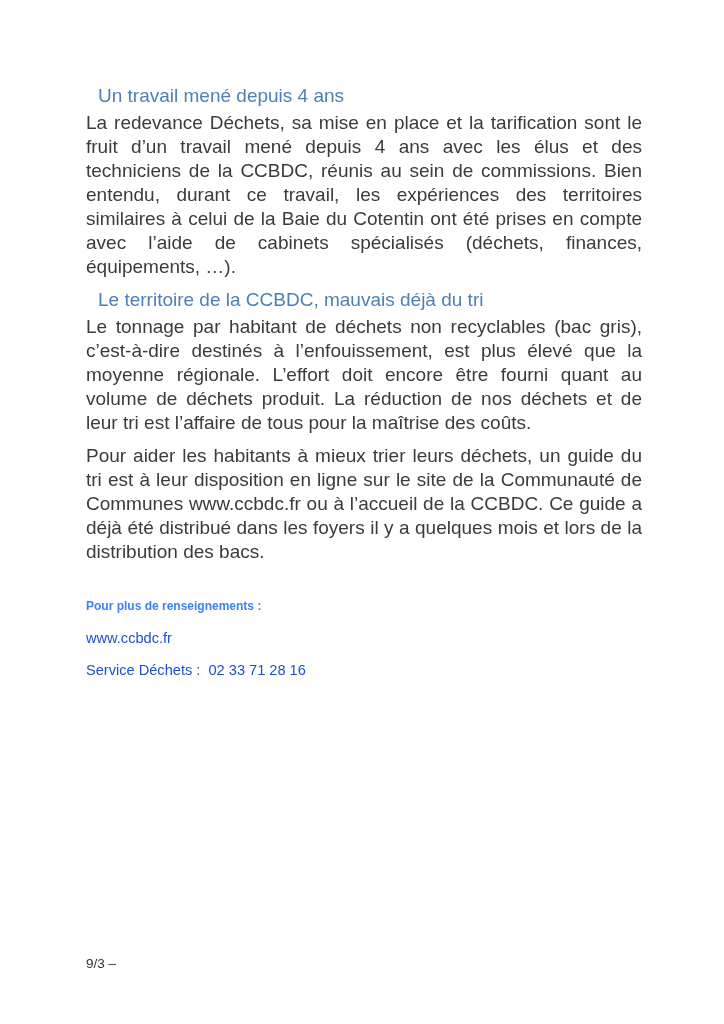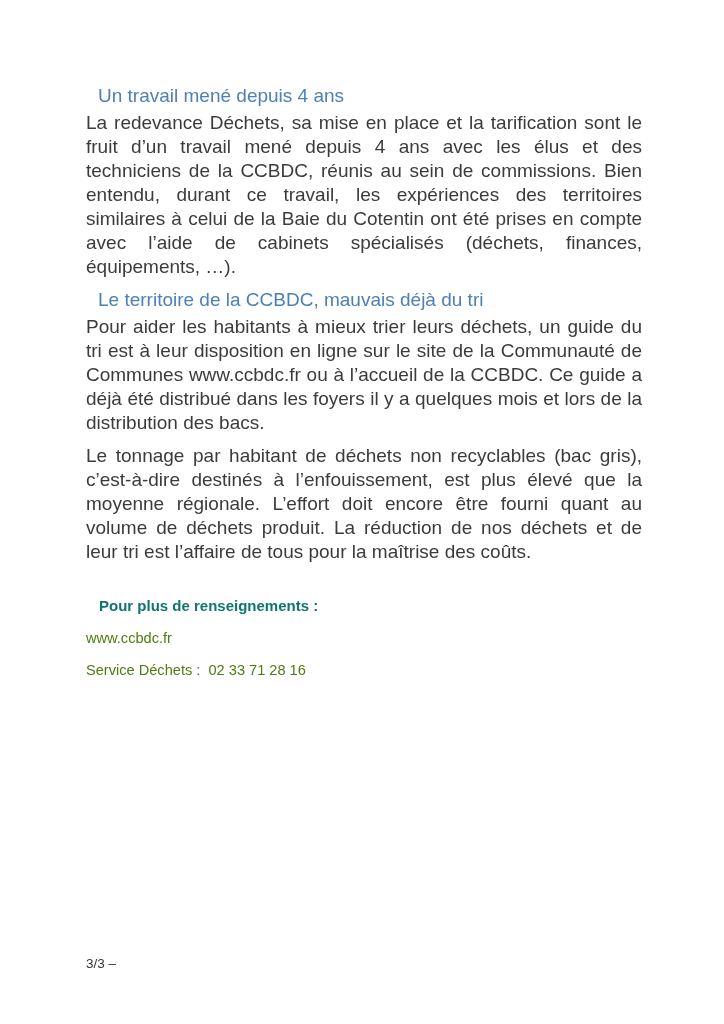--- a/index.html
+++ b/index.html
@@ -40,32 +40,32 @@
     font-size: 19px;
     line-height: 24px;
     text-align: justify;
     margin: 0 0 9px 0;
     color: #3b3b3b;
   }
   .contact-block {
     margin-top: 34px;
   }
   .contact-title {
-    font-size: 15px;
+    font-size: 12px;
     font-weight: 700;
     line-height: 16px;
-    margin: 0 0 16px 13px;
-    color: #0f766e;
+    margin: 0 0 16px 0;
+    color: #3b82f6;
   }
   .contact-line {
     font-size: 14.6px;
     line-height: 16px;
     margin: 0 0 16px 0;
     white-space: pre-wrap;
-    color: #4d7c0f;
+    color: #1d4ed8;
   }
   .footer-pagenum {
     position: absolute;
     left: 86px;
     top: 956px;
     font-size: 13.5px;
     color: #333333;
   }
 </style>
 </head>
@@ -73,26 +73,26 @@
 
 <div class="page">
   <div class="content">
 
     <h1 class="doc-heading">Un travail mené depuis 4 ans</h1>
 
     <p class="doc-paragraph">La redevance Déchets, sa mise en place et la tarification sont le fruit d’un travail mené depuis 4 ans avec les élus et des techniciens de la CCBDC, réunis au sein de commissions. Bien entendu, durant ce travail, les expériences des territoires similaires à celui de la Baie du Cotentin ont été prises en compte avec l’aide de cabinets spécialisés (déchets, finances, équipements, …).</p>
 
     <h1 class="doc-heading second">Le territoire de la CCBDC, mauvais déjà du tri</h1>
 
+    <p class="doc-paragraph">Le tonnage par habitant de déchets non recyclables (bac gris), c’est-à-dire destinés à l’enfouissement, est plus élevé que la moyenne régionale. L’effort doit encore être fourni quant au volume de déchets produit. La réduction de nos déchets et de leur tri est l’affaire de tous pour la maîtrise des coûts.</p>
+
     <p class="doc-paragraph">Pour aider les habitants à mieux trier leurs déchets, un guide du tri est à leur disposition en ligne sur le site de la Communauté de Communes www.ccbdc.fr ou à l’accueil de la CCBDC. Ce guide a déjà été distribué dans les foyers il y a quelques mois et lors de la distribution des bacs.</p>
-
-    <p class="doc-paragraph">Le tonnage par habitant de déchets non recyclables (bac gris), c’est-à-dire destinés à l’enfouissement, est plus élevé que la moyenne régionale. L’effort doit encore être fourni quant au volume de déchets produit. La réduction de nos déchets et de leur tri est l’affaire de tous pour la maîtrise des coûts.</p>
 
     <div class="contact-block">
       <p class="contact-title">Pour plus de renseignements :</p>
       <p class="contact-line">www.ccbdc.fr</p>
       <p class="contact-line">Service Déchets :  02 33 71 28 16</p>
     </div>
 
   </div>
 
-  <div class="footer-pagenum">3/3 –</div>
+  <div class="footer-pagenum">9/3 –</div>
 </div>
 
 </body></html>

